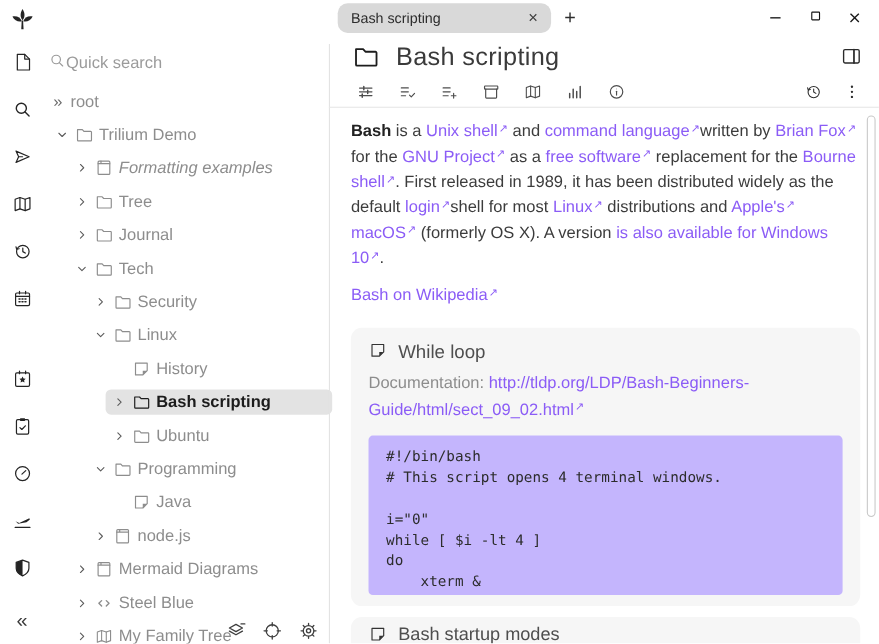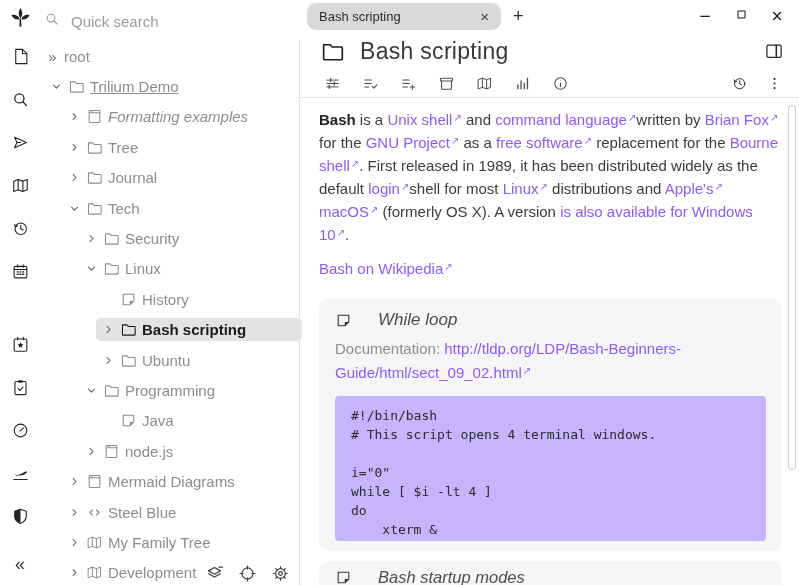--- a/index.html
+++ b/index.html
@@ -11,21 +11,21 @@
   .iconbar { width:40px; flex-shrink:0; display:flex; flex-direction:column; align-items:center; padding-bottom:8px; }
   .iconbar .slot { height:43px; display:flex; align-items:center; justify-content:center; color:#242424; cursor:pointer; }
   .iconbar .slot svg { width:19px; height:19px; }
   .iconbar .slot.logo { height:35px; }
   .iconbar .slot.logo svg { width:23px; height:23px; }
   .iconbar .slot.gap-above { margin-top:30px; }
   .iconbar .slot.collapse { margin-top:auto; height:26px; font-size:18px; color:#3a3a3a; }
 
   
   .treepane { width:259px; flex-shrink:0; position:relative; padding-top:5px; }
-  .quicksearch { height:32px; display:flex; align-items:center; gap:11px; padding-left:4px; color:#9b9b9b; }
+  .quicksearch { height:32px; display:flex; align-items:center; padding-left:4px; color:#9b9b9b;margin-top:36px; }
   .quicksearch svg { width:16px; height:16px; flex-shrink:0; }
   .quicksearch input { border:0; outline:0; background:transparent; font-family:inherit; font-size:15px; color:#555; width:180px; }
   .quicksearch input::placeholder { color:#9b9b9b; }
   .tree { margin-top:4px; }
   .trow { height:30.4px; display:flex; align-items:center; font-size:15px; color:#8d8d8d; cursor:pointer; }
   .trow .inner { display:flex; align-items:center; gap:5px; padding:3px 6px; border-radius:5px; white-space:nowrap; }
   .trow .chev { width:13px; height:13px; display:flex; align-items:center; justify-content:center; color:#5c5c5c; flex-shrink:0; }
   .trow .chev svg { width:11px; height:11px; stroke-width:2.2; }
   .trow .chev.expanded svg { transform:rotate(90deg); }
   .trow .chev.root { font-size:15px; color:#6a6a6a; }
@@ -64,21 +64,21 @@
   .ribbon .ric svg { width:17px; height:17px; }
 
   .note-body { flex:1; overflow:hidden; padding:9px 17px 0 20px; position:relative; }
   .intro { font-size:15px; line-height:21px; color:#3c3c3c; }
   .intro b { color:#222; }
   .link { color:#8b5cf6; cursor:pointer; }
   .ext { font-size:10px; vertical-align:4px; margin-left:1px; font-family:"DejaVu Sans",sans-serif; }
   .wikiline { margin-top:15px; font-size:15px; }
 
   .card { background:#f6f6f6; border-radius:10px; margin-top:21px; padding:12px 16px 10px; }
-  .card-header { display:flex; align-items:center; gap:26px; font-size:17px; color:#4e4e4e;font-style:italic; }
+  .card-header { display:flex; gap:10px; font-size:17px; color:#4e4e4e; }
   .card-header .cicon { width:17px; height:17px; color:#333; }
   .card-header .cicon svg { width:17px; height:17px; }
   .doc { margin-top:8px; font-size:15px; line-height:22px; color:#8d8d8d; overflow-wrap:anywhere; }
   .codeblock { margin-top:12px; background:#c4b5fd; border-radius:4px; padding:10px 16px; font-family:"DejaVu Sans Mono",monospace; font-size:13px; line-height:19px; color:#2c2c2c; max-height:145px; overflow:hidden; white-space:pre; }
   .card2 { margin-top:10px; padding-top:7px; padding-bottom:30px; }
   .card2 .card-header { font-size:16.5px; }
 
   .vscroll { position:absolute; right:3px; top:105px; width:8px; height:365px; border:1px solid #c9c9c9; border-radius:4px; background:#fff; }
 </style>
 </head>
@@ -178,21 +178,21 @@
           </svg></span>
       <input type="text" placeholder="Quick search" style="">
     </div>
     <div class="tree">
         <div class="trow" style="padding-left: 0px;">
           <div class="inner">
             <span class="chev root">»</span>
             <span>root</span>
           </div>
         </div>
-        <div class="trow" style="padding-left: 4px; text-decoration: underline;">
+        <div class="trow" style="padding-left: 4px;">
           <div class="inner">
             <span class="chev expanded">
               <svg viewBox="0 0 24 24" fill="none" stroke="currentColor" stroke-width="2.4" stroke-linecap="round" stroke-linejoin="round">
                 <path d="M9 5.5 15.5 12 9 18.5"></path>
               </svg>
             </span>
             <span class="ticon">
               <svg viewBox="0 0 24 24" fill="none" stroke="currentColor" stroke-width="1.5" stroke-linecap="round" stroke-linejoin="round">
                 <path d="M3.5 5.5h6.2l2 2.2h8.8a.9.9 0 0 1 .9.9V19a.9.9 0 0 1-.9.9H4.4a.9.9 0 0 1-.9-.9z"></path>
               </svg>

